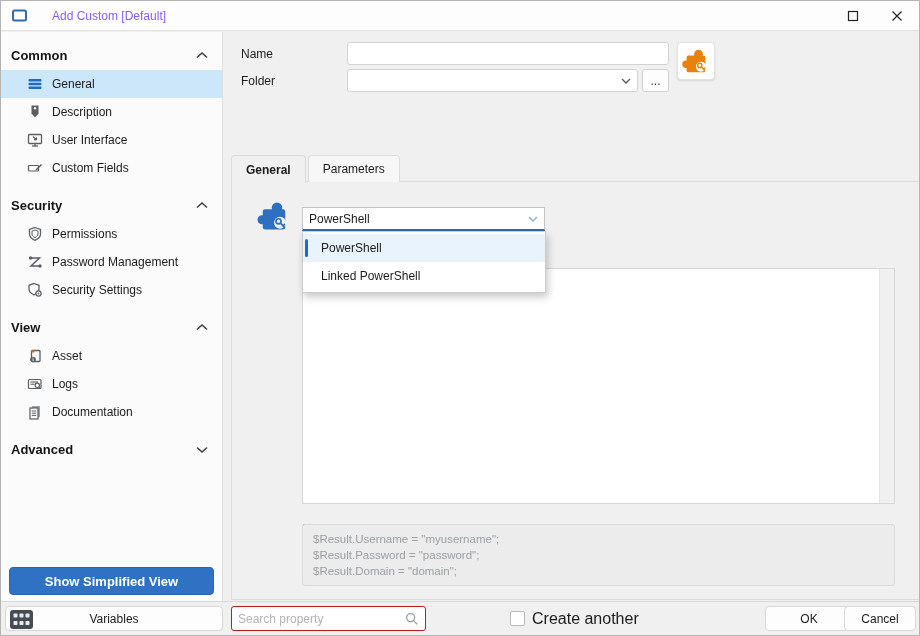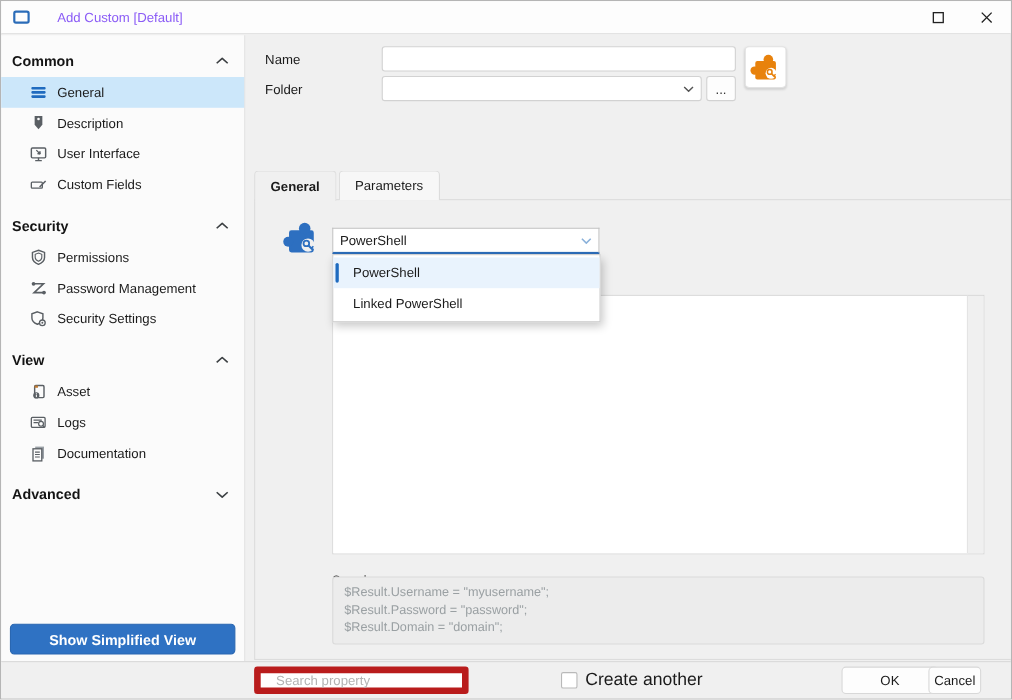--- a/index.html
+++ b/index.html
@@ -131,35 +131,35 @@
   }
   .footer-btn {
     position:absolute; top:4px; height:25px; background:#fdfdfd;
     border:1px solid #d8d8d8; border-radius:4px; font-size:12px; color:#1b1b1b;
     display:flex; align-items:center; justify-content:center; cursor:default;
   }
   .variables-btn { left:4px; width:218px; }
   .variables-btn .grid-ic { position:absolute; left:4px; top:3px; }
   .search-box {
     position:absolute; left:230px; top:4px; width:195px; height:25px;
-    background:#ffffff; border:6px solid #b91c1c; border-radius:3px;
-    display:flex; align-items:center; padding:0 6px;flex-direction:column;
+    background:#ffffff; border:1px solid #b91c1c; border-radius:3px;
+    display:flex; align-items:center; padding:0 6px;
   }
   .search-box input {
     border:none; outline:none; flex:1; font-size:12px;
     font-family:"Liberation Sans",sans-serif; color:#1b1b1b; background:transparent;
   }
   .search-box input::placeholder { color:#b3b3b3; }
   .checkbox {
     position:absolute; left:509px; top:9px; width:15px; height:15px;
     background:#ffffff; border:1px solid #b9b9b9; border-radius:2px;
   }
   .checkbox-label { position:absolute; left:531px; top:0; height:34px; display:flex; align-items:center; font-size:16px; }
   .ok-btn { left:764px; width:88px; }
-  .cancel-btn { left:843px; width:48px;text-align:center; }
+  .cancel-btn { left:843px; width:72px;text-align:center; }
 </style>
 </head>
 <body>
 
 <div class="window">
 
   <div class="titlebar">
     <svg class="app-icon" viewBox="0 0 17 17">
       <rect x="2" y="3.5" width="13" height="10" rx="1.5" fill="none" stroke="#2b6cb8" stroke-width="2"></rect>
     </svg>
@@ -411,20 +411,34 @@
 
     <span class="sample-label">Sample</span>
     <div class="sample-box">
       <div>$Result.Username = "myusername";</div>
       <div>$Result.Password = "password";</div>
       <div>$Result.Domain = "domain";</div>
     </div>
   </div>
 
   <div class="footer">
+    <div class="footer-btn variables-btn">
+      <svg class="grid-ic" width="23" height="19" viewBox="0 0 23 19">
+        <rect x="0" y="0" width="23" height="19" rx="3" fill="#454c54"></rect>
+        <g fill="#e8eaec">
+          <rect x="3.5" y="3.5" width="4" height="4" rx="0.8"></rect>
+            <rect x="9.5" y="3.5" width="4" height="4" rx="0.8"></rect>
+            <rect x="15.5" y="3.5" width="4" height="4" rx="0.8"></rect>
+          <rect x="3.5" y="11" width="4" height="4" rx="0.8"></rect>
+            <rect x="9.5" y="11" width="4" height="4" rx="0.8"></rect>
+            <rect x="15.5" y="11" width="4" height="4" rx="0.8"></rect>
+        </g>
+      </svg>
+      <span>Variables</span>
+    </div>
 
     <div class="search-box">
       <input type="text" placeholder="Search property" style="">
       <svg width="14" height="14" viewBox="0 0 14 14">
         <circle cx="5.6" cy="5.6" r="4" fill="none" stroke="#9aa0a6" stroke-width="1.3"></circle>
         <line x1="8.6" y1="8.6" x2="12.2" y2="12.2" stroke="#9aa0a6" stroke-width="1.3"></line>
       </svg>
     </div>
 
     <div class="checkbox"></div>

